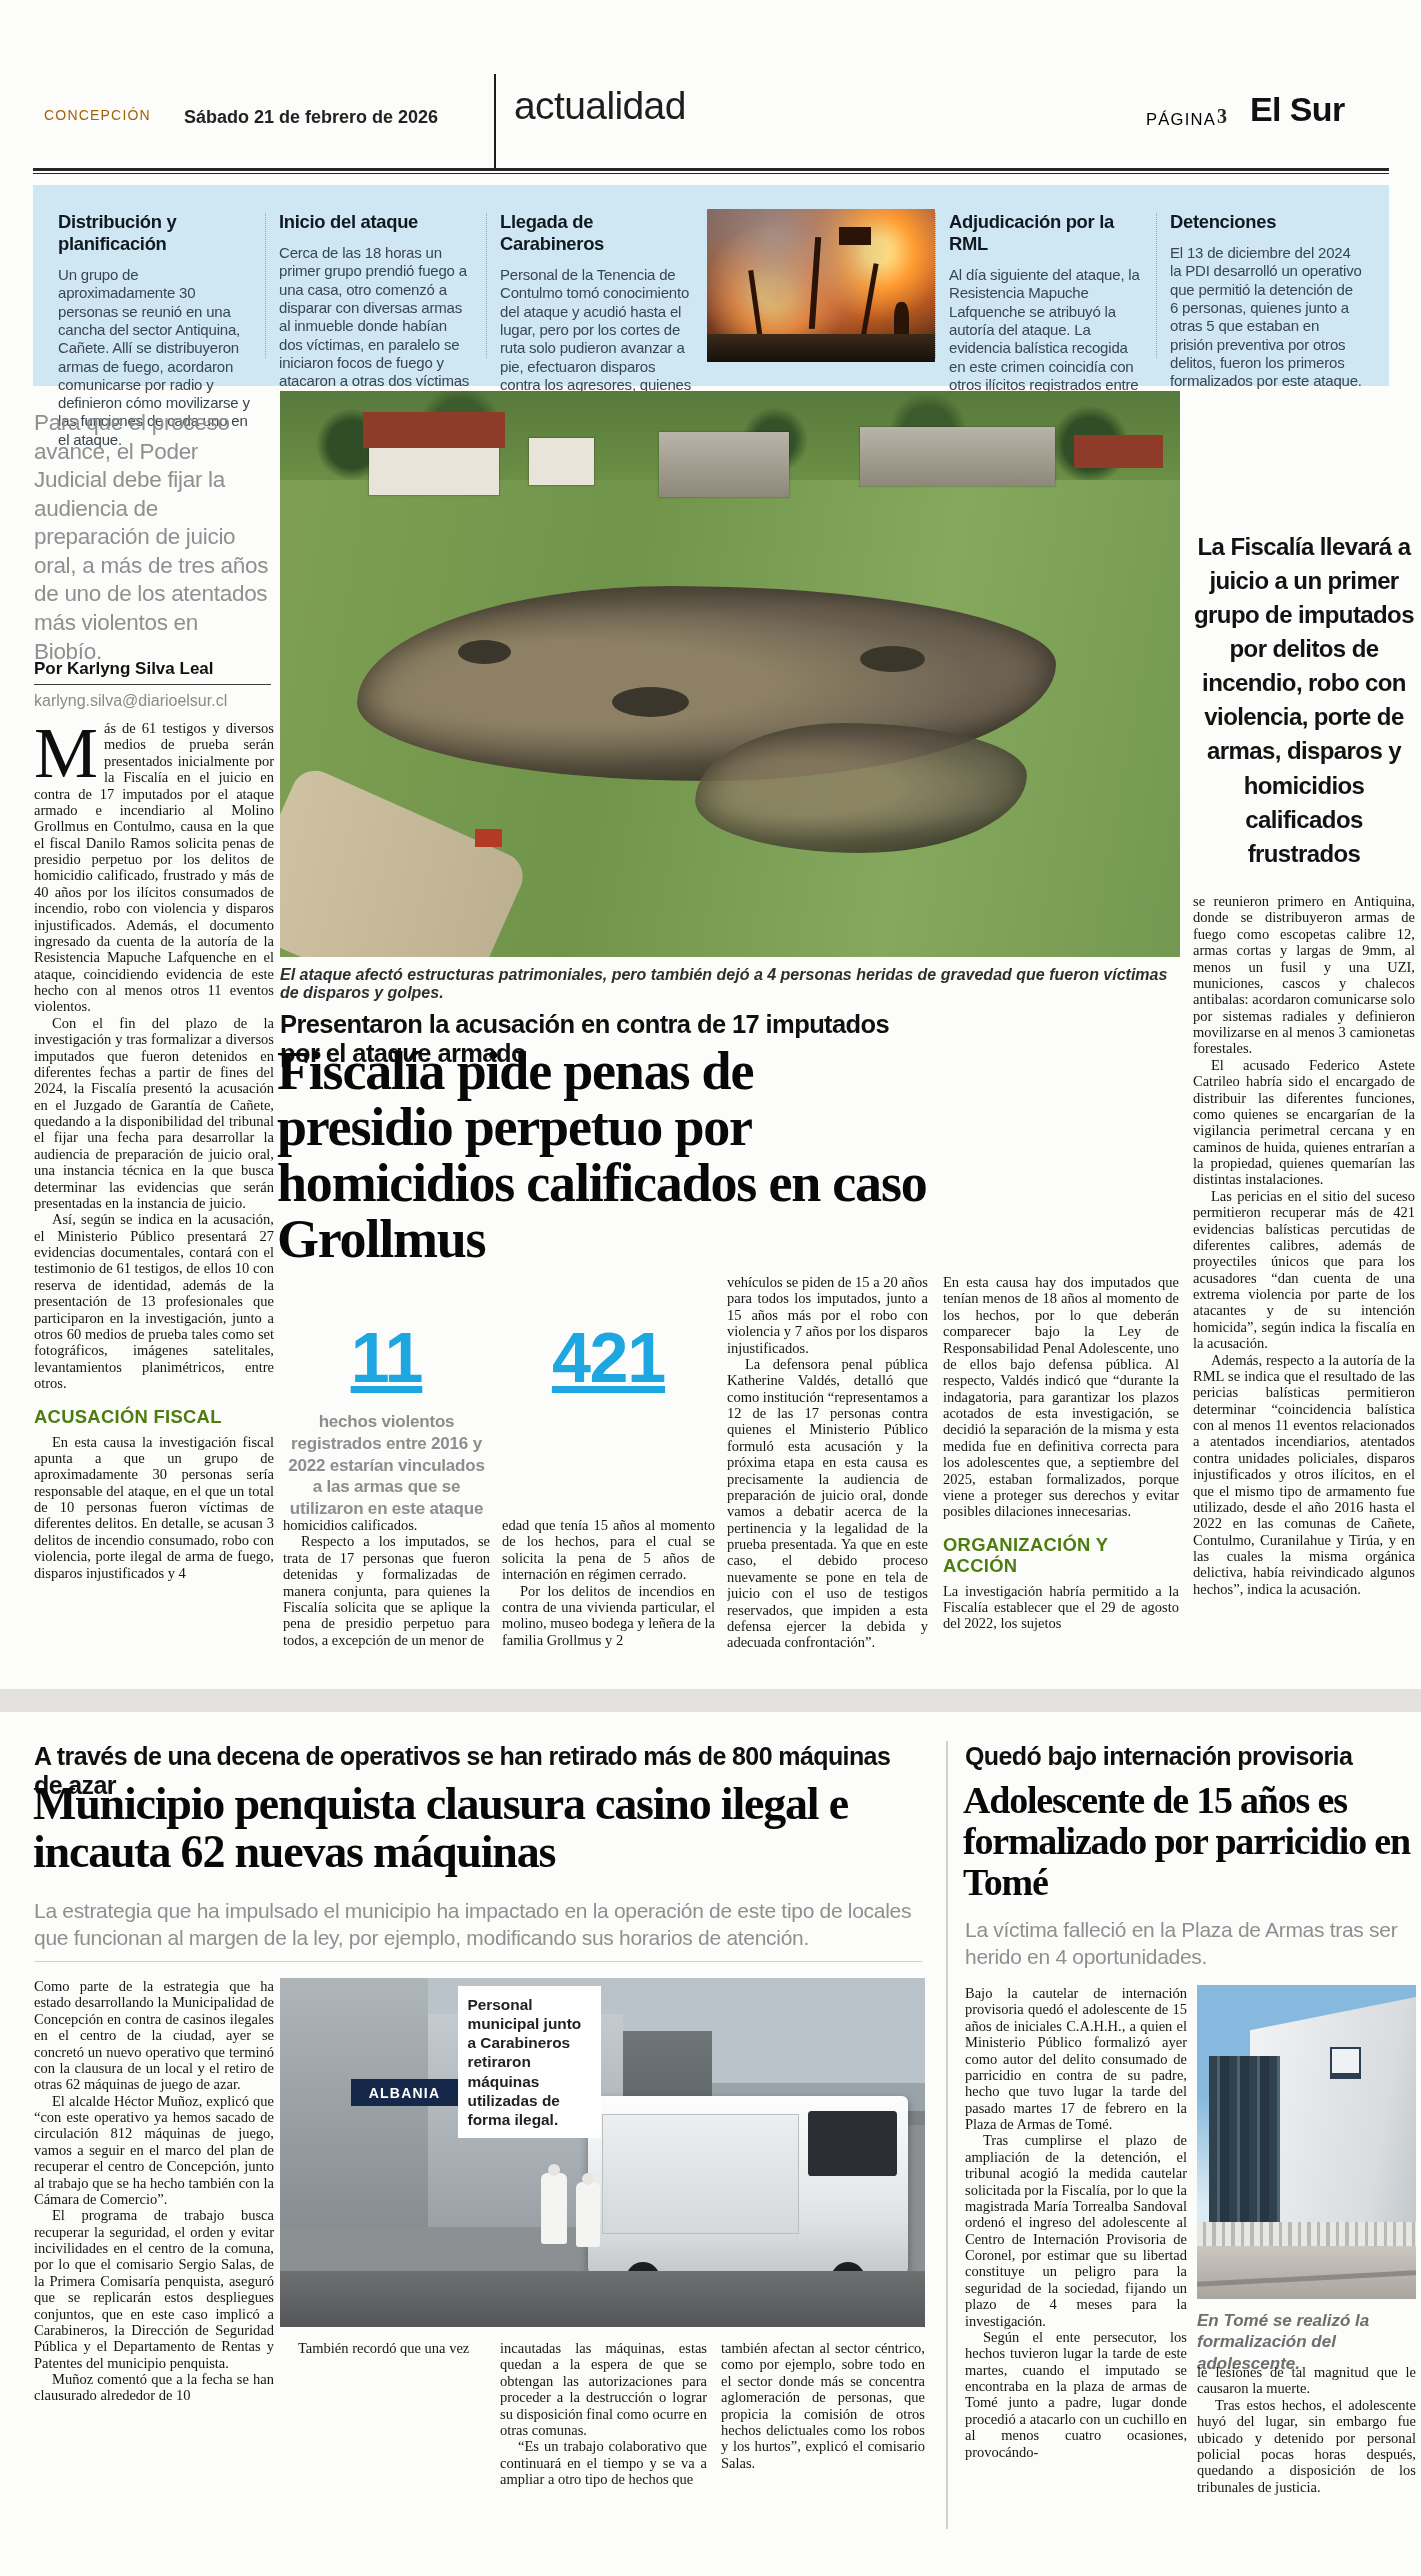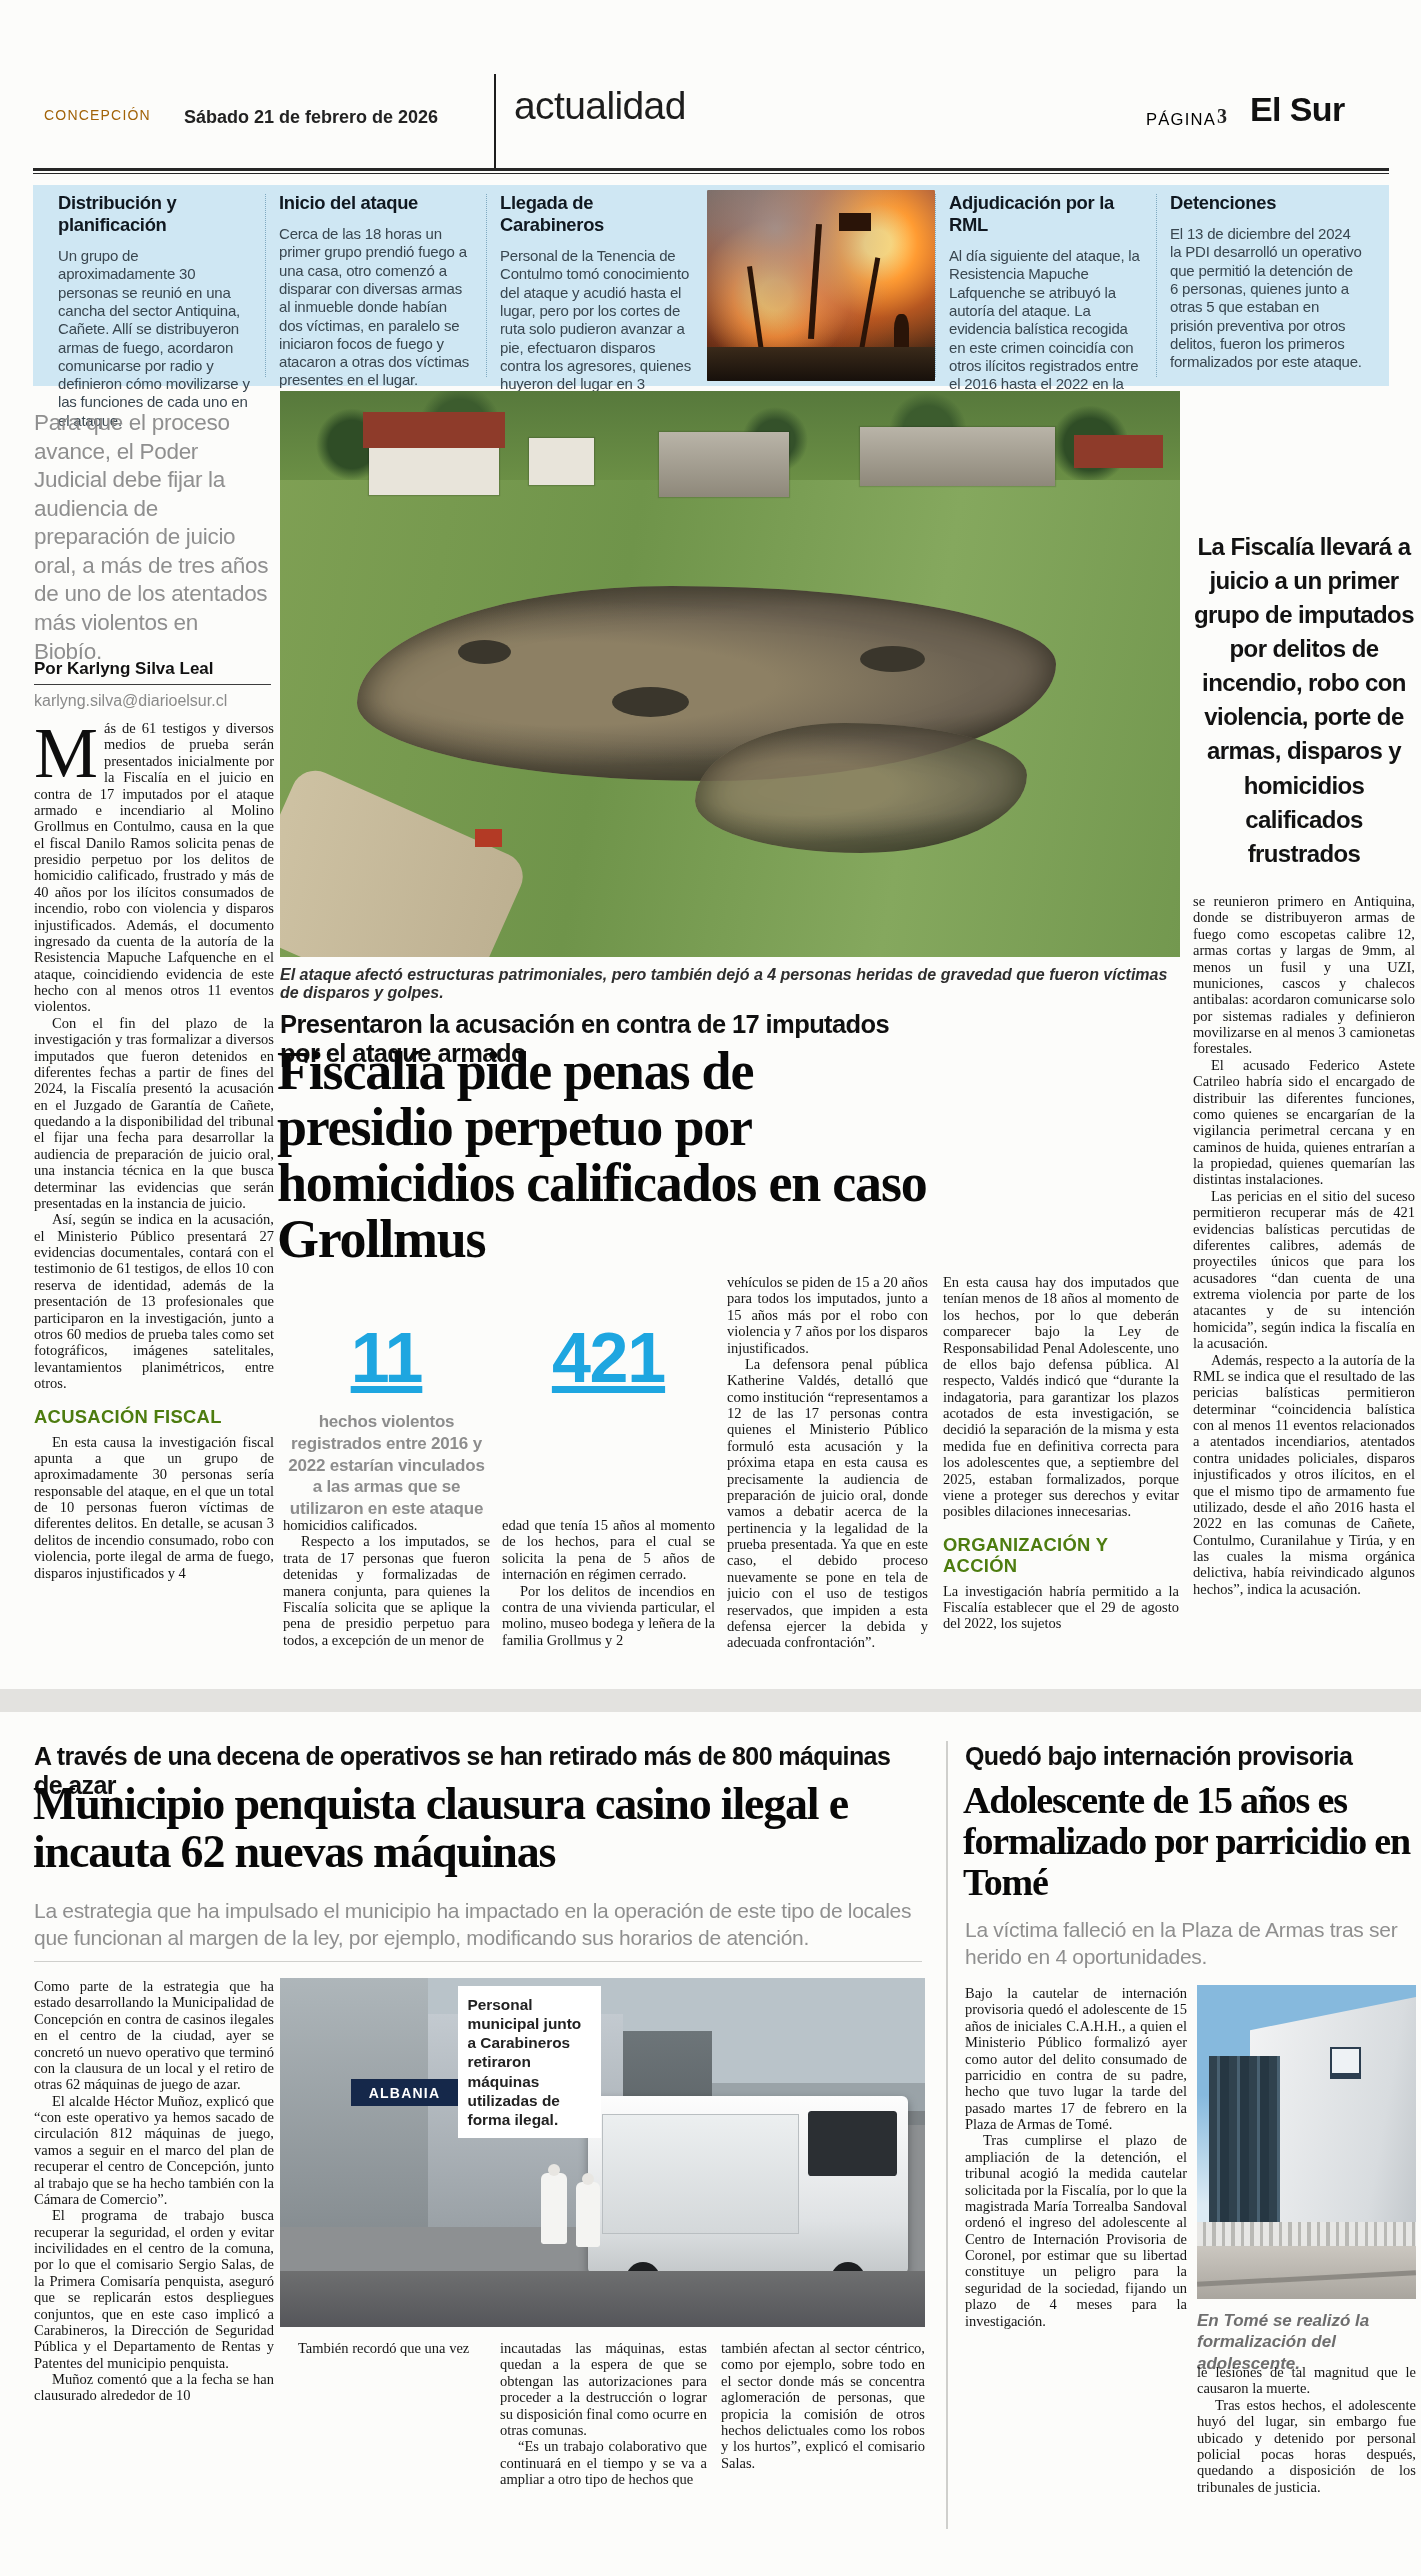--- a/index.html
+++ b/index.html
@@ -10,21 +10,21 @@
   .hdr-city{font-family:Liberation Sans, sans-serif;color:#a16207;font-size:14px;letter-spacing:1.2px;}
   .hdr-date{font-family:"Liberation Sans",sans-serif;color:#222;font-size:18px;font-weight:bold;}
   .hdr-section{font-family:"Liberation Sans",sans-serif;color:#1d1d1d;font-size:39px;letter-spacing:-0.6px;}
   .hdr-page{font-family:"Liberation Sans",sans-serif;color:#000000;font-size:16.6px;letter-spacing:1.2px;}
   .hdr-pagenum{font-family:"Liberation Serif",serif;color:#222;font-size:20px;font-weight:bold;}
   .hdr-brand{font-family:"Liberation Sans",sans-serif;color:#111;font-size:34px;font-weight:bold;letter-spacing:-0.6px;}
   .hdr-vline{width:1.8px;background:#1d1d1d;}
   .hdr-rule{border-top:3px solid #262626;border-bottom:1.8px solid #262626;height:2.4px;}
   
   .tl-title{font-family:"Liberation Sans",sans-serif;font-weight:bold;font-size:26px;color:#21a4dc;letter-spacing:-0.6px;}
-  .tl-strip{background:#cfe7f3;display:flex;align-items:stretch;padding:5px 12px;box-sizing:border-box;}
+  .tl-strip{background:#cfe7f3;display:flex;align-items:stretch;padding:24px 12px;box-sizing:border-box;}
   .tl-cell{flex:1;padding:2.4px 13px;}
   .tl-sep{border-left:1.8px dotted #7fa9c0;margin:3.6px 0;}
   .tl-head{font-family:"Liberation Sans",sans-serif;font-weight:bold;font-size:18.4px;color:#101820;margin:0 0 10.7px 0;letter-spacing:-0.3px;}
   .tl-text{font-family:"Liberation Sans",sans-serif;font-size:15px;line-height:1.22;color:#39464f;letter-spacing:-0.2px;}
   .tl-photo{width:228px;border-radius:1.2px;position:relative;overflow:hidden;background:
       radial-gradient(circle at 30% 20%, rgba(160,150,150,.85), rgba(90,70,60,0) 60%),
       radial-gradient(circle at 75% 28%, #ffdc7e 0 6%, #ff9b32 18%, rgba(255,120,40,.55) 34%, rgba(120,40,20,0) 60%),
       radial-gradient(circle at 30% 55%, #ffc355 0 8%, #f07f25 22%, rgba(150,60,25,.6) 40%, rgba(80,30,15,0) 65%),
       linear-gradient(#6b5a52 0 18%, #8a4d26 35%, #5e2f18 60%, #2f1d12 85%, #241711);}
   .tl-photo .beam{position:absolute;background:#2a1408;}
@@ -252,20 +252,21 @@
     <p class="noindent">también afectan al sector céntrico, como por ejemplo, sobre todo en el sector donde más se concentra aglomeración de personas, que propicia la comisión de otros hechos delictuales como los robos y los hurtos”, explicó el comisario Salas.</p>
   </div>
 
   <div class="abs kicker" style="left:965px;top:1742px;width:450px;font-size:25px;">Quedó bajo internación provisoria</div>
   <div class="abs headline" style="left:963px;top:1780px;width:453px;font-size:38px;line-height:1.08;">Adolescente de 15 años es formalizado por parricidio en Tomé</div>
   <div class="abs deck" style="left:965px;top:1917px;width:444px;font-size:21px;">La víctima falleció en la Plaza de Armas tras ser herido en 4 oportunidades.</div>
 
   <div class="abs body-col" style="left:965px;top:1985px;width:222px;height:545px;">
     <p class="noindent">Bajo la cautelar de internación provisoria quedó el adolescente de 15 años de iniciales C.A.H.H., a quien el Ministerio Público formalizó ayer como autor del delito consumado de parricidio en contra de su padre, hecho que tuvo lugar la tarde del pasado martes 17 de febrero en la Plaza de Armas de Tomé.</p>
     <p>Tras cumplirse el plazo de ampliación de la detención, el tribunal acogió la medida cautelar solicitada por la Fiscalía, por lo que la magistrada María Torrealba Sandoval ordenó el ingreso del adolescente al Centro de Internación Provisoria de Coronel, por estimar que su libertad constituye un peligro para la seguridad de la sociedad, fijando un plazo de 4 meses para la investigación.</p>
+    <p>Según el ente persecutor, los hechos tuvieron lugar la tarde de este martes, cuando el imputado se encontraba en la plaza de armas de Tomé junto a padre, lugar donde procedió a atacarlo con un cuchillo en al menos cuatro ocasiones, provocándo-</p>
   </div>
 
   <div class="abs court" style="left:1197px;top:1985px;width:219px;height:314px;">
     <div class="main-wall" style="left:53px;top:12px;width:166px;height:237px;"></div>
     <div class="glass" style="left:12px;top:71px;width:71px;height:172px;"></div>
     <div class="emblem" style="left:133px;top:62px;"></div>
     <div class="fence" style="left:0px;top:237px;width:219px;height:36px;"></div>
     <div class="road"></div>
     <div style="position:absolute;left:0;bottom:18px;width:219px;height:4.7px;background:#8d8a84;transform:rotate(-3deg);"></div>
   </div>

